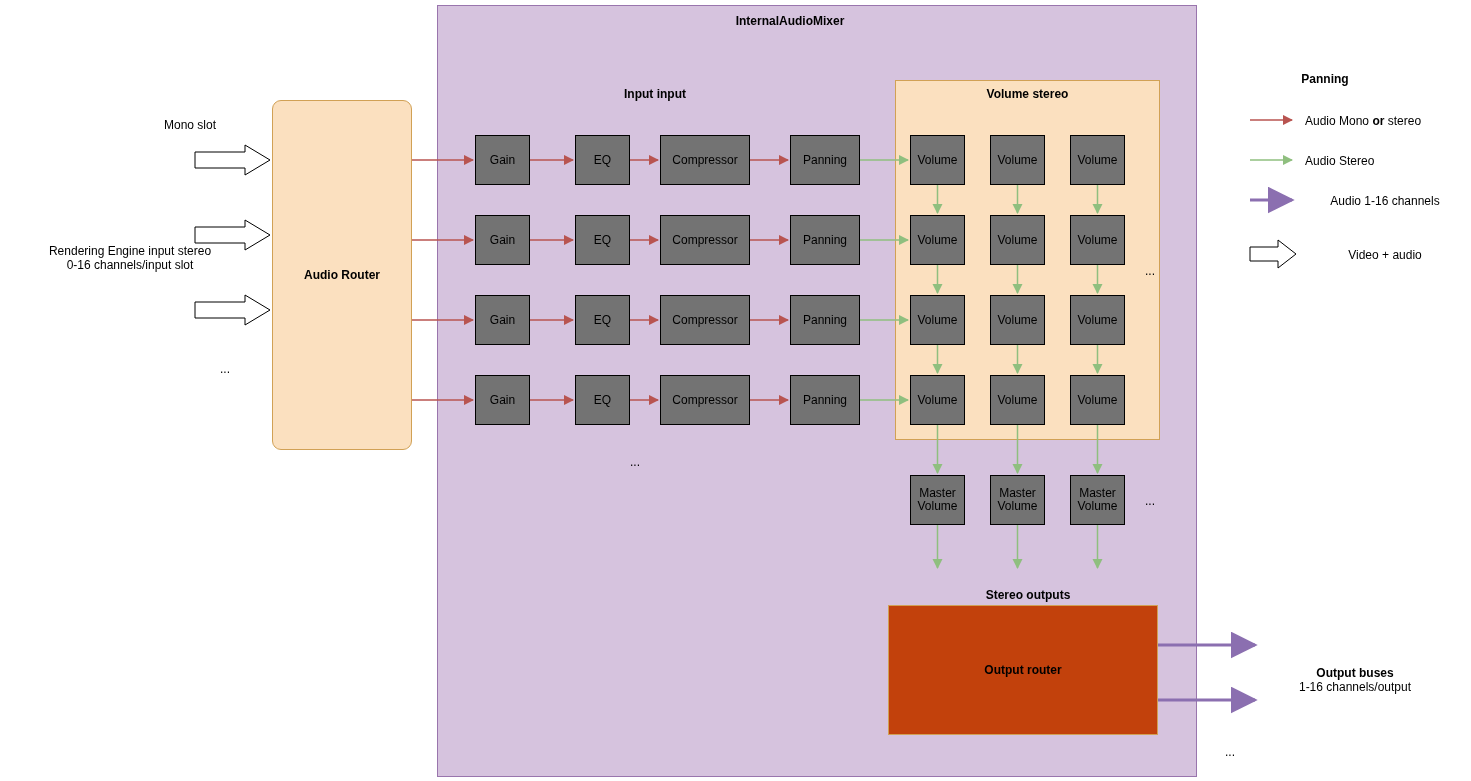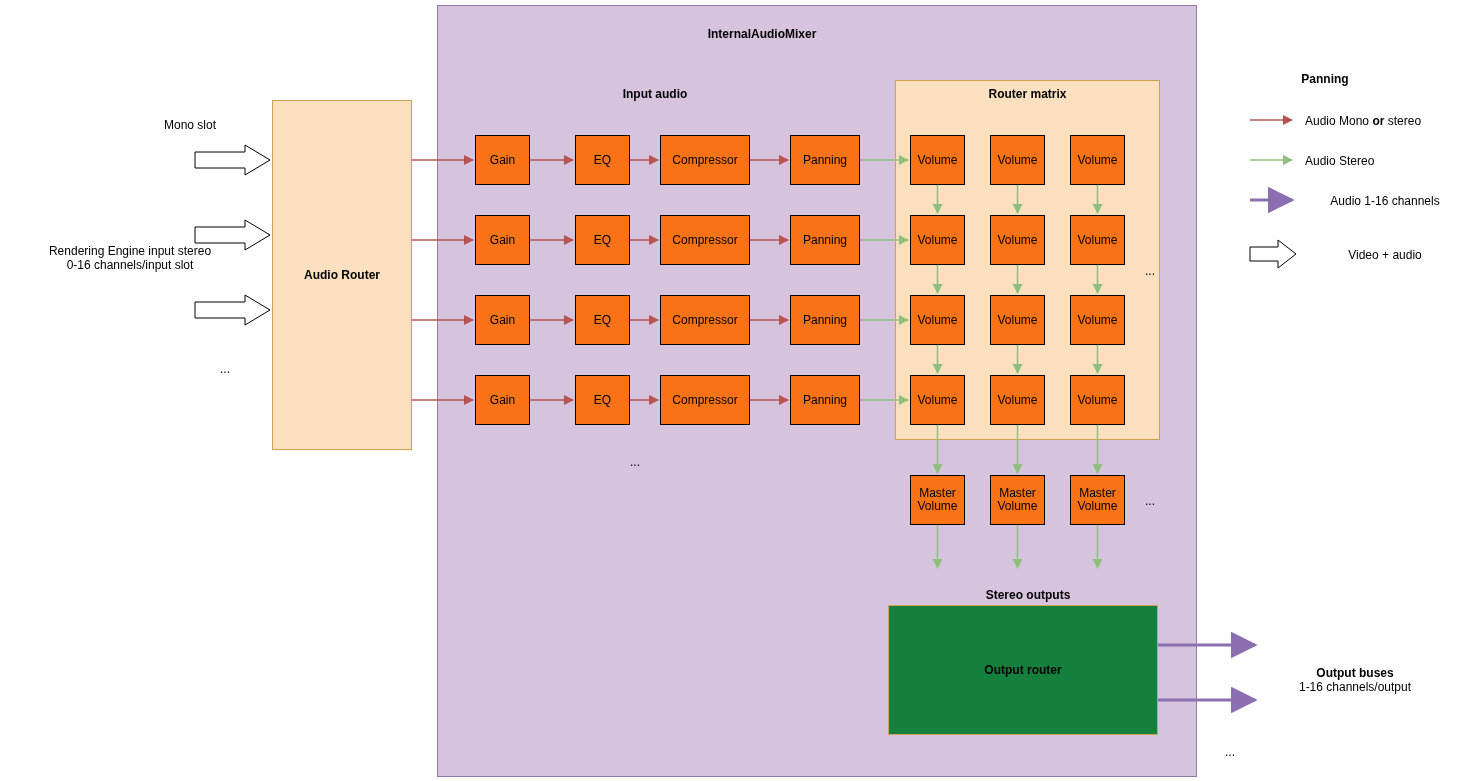--- a/index.html
+++ b/index.html
@@ -8,21 +8,21 @@
     font-size: 12px;
     color: #000;
     background: #fff;
     width: 1471px;
     height: 781px;
     position: relative;
   }
   .box {
     position: absolute;
     border: 1px solid #000;
-    background: #f97316;
+    background: #737373;
     display: flex;
     align-items: center;
     justify-content: center;
     text-align: center;
     box-sizing: border-box;
   }
   .label {
     position: absolute;
     text-align: center;
   }
@@ -34,38 +34,38 @@
     width: 1471px;
     height: 781px;
     pointer-events: none;
   }
 </style>
 </head>
 <body>
 
 <div style="position:absolute; left:437px; top:5px; width:760px; height:772px;
             background:#d6c3de; border:1px solid #9975ad; box-sizing:border-box;"></div>
-<div class="label bold" style="left:426px; top:14px; width:672px;margin-top:13px;">InternalAudioMixer</div>
+<div class="label bold" style="left:454px; top:14px; width:672px;">InternalAudioMixer</div>
 
 <div class="label" style="left:150px; top:118px; width:80px;">Mono slot</div>
 
 <div class="label" style="left:35px; top:244px; width:190px;">
   <span>Rendering Engine input stereo</span><br>
   <span>0-16 channels/input slot</span>
 </div>
 
 <div class="label" style="left:210px; top:362px; width:30px;">...</div>
 
-<div class="box bold" style="left:272px; top:100px; width:140px; height:350px; background:#fbe0bf; border-color:#d1a155;">Audio Router</div>
-
-<div class="label bold" style="left:580px; top:87px; width:150px;">Input audio</div>
+<div class="box bold" style="left:272px; top:100px; width:140px; height:350px; background:#fbe0bf; border-color:#d1a155;border-radius:9px;">Audio Router</div>
+
+<div class="label bold" style="left:580px; top:87px; width:150px;">Input input</div>
 
 <div style="position:absolute; left:895px; top:80px; width:265px; height:360px;
             background:#fbe0bf; border:1px solid #d1a155; box-sizing:border-box;"></div>
-<div class="label bold" style="left:895px; top:87px; width:265px;">Router matrix</div>
+<div class="label bold" style="left:895px; top:87px; width:265px;">Volume stereo</div>
 
 <div class="box" style="left:475px; top:135px; width:55px; height:50px;">Gain</div>
 <div class="box" style="left:575px; top:135px; width:55px; height:50px;">EQ</div>
 <div class="box" style="left:660px; top:135px; width:90px; height:50px;">Compressor</div>
 <div class="box" style="left:790px; top:135px; width:70px; height:50px;">Panning</div>
 <div class="box" style="left:910px; top:135px; width:55px; height:50px;">Volume</div>
 <div class="box" style="left:990px; top:135px; width:55px; height:50px;">Volume</div>
 <div class="box" style="left:1070px; top:135px; width:55px; height:50px;">Volume</div>
 
 <div class="box" style="left:475px; top:215px; width:55px; height:50px;">Gain</div>
@@ -101,21 +101,21 @@
 <div class="box" style="left:990px; top:475px; width:55px; height:50px; line-height:1.1;">
   <span><span>Master</span><br><span>Volume</span></span>
 </div>
 <div class="box" style="left:1070px; top:475px; width:55px; height:50px; line-height:1.1;">
   <span><span>Master</span><br><span>Volume</span></span>
 </div>
 <div class="label" style="left:1140px; top:494px; width:20px;">...</div>
 
 <div class="label bold" style="left:968px; top:588px; width:120px;">Stereo outputs</div>
 
-<div class="box bold" style="left:888px; top:605px; width:270px; height:130px; background:#15803d; border-color:#d1a155;">Output router</div>
+<div class="box bold" style="left:888px; top:605px; width:270px; height:130px; background:#c2410c; border-color:#d1a155;">Output router</div>
 
 <div class="label" style="left:1275px; top:666px; width:160px;">
   <span class="bold">Output buses</span><br>
   <span>1-16 channels/output</span>
 </div>
 <div class="label" style="left:1220px; top:745px; width:20px;">...</div>
 
 <div class="label bold" style="left:1285px; top:72px; width:80px;">Panning</div>
 
 <div class="label" style="left:1305px; top:114px; width:160px; text-align:left;">

